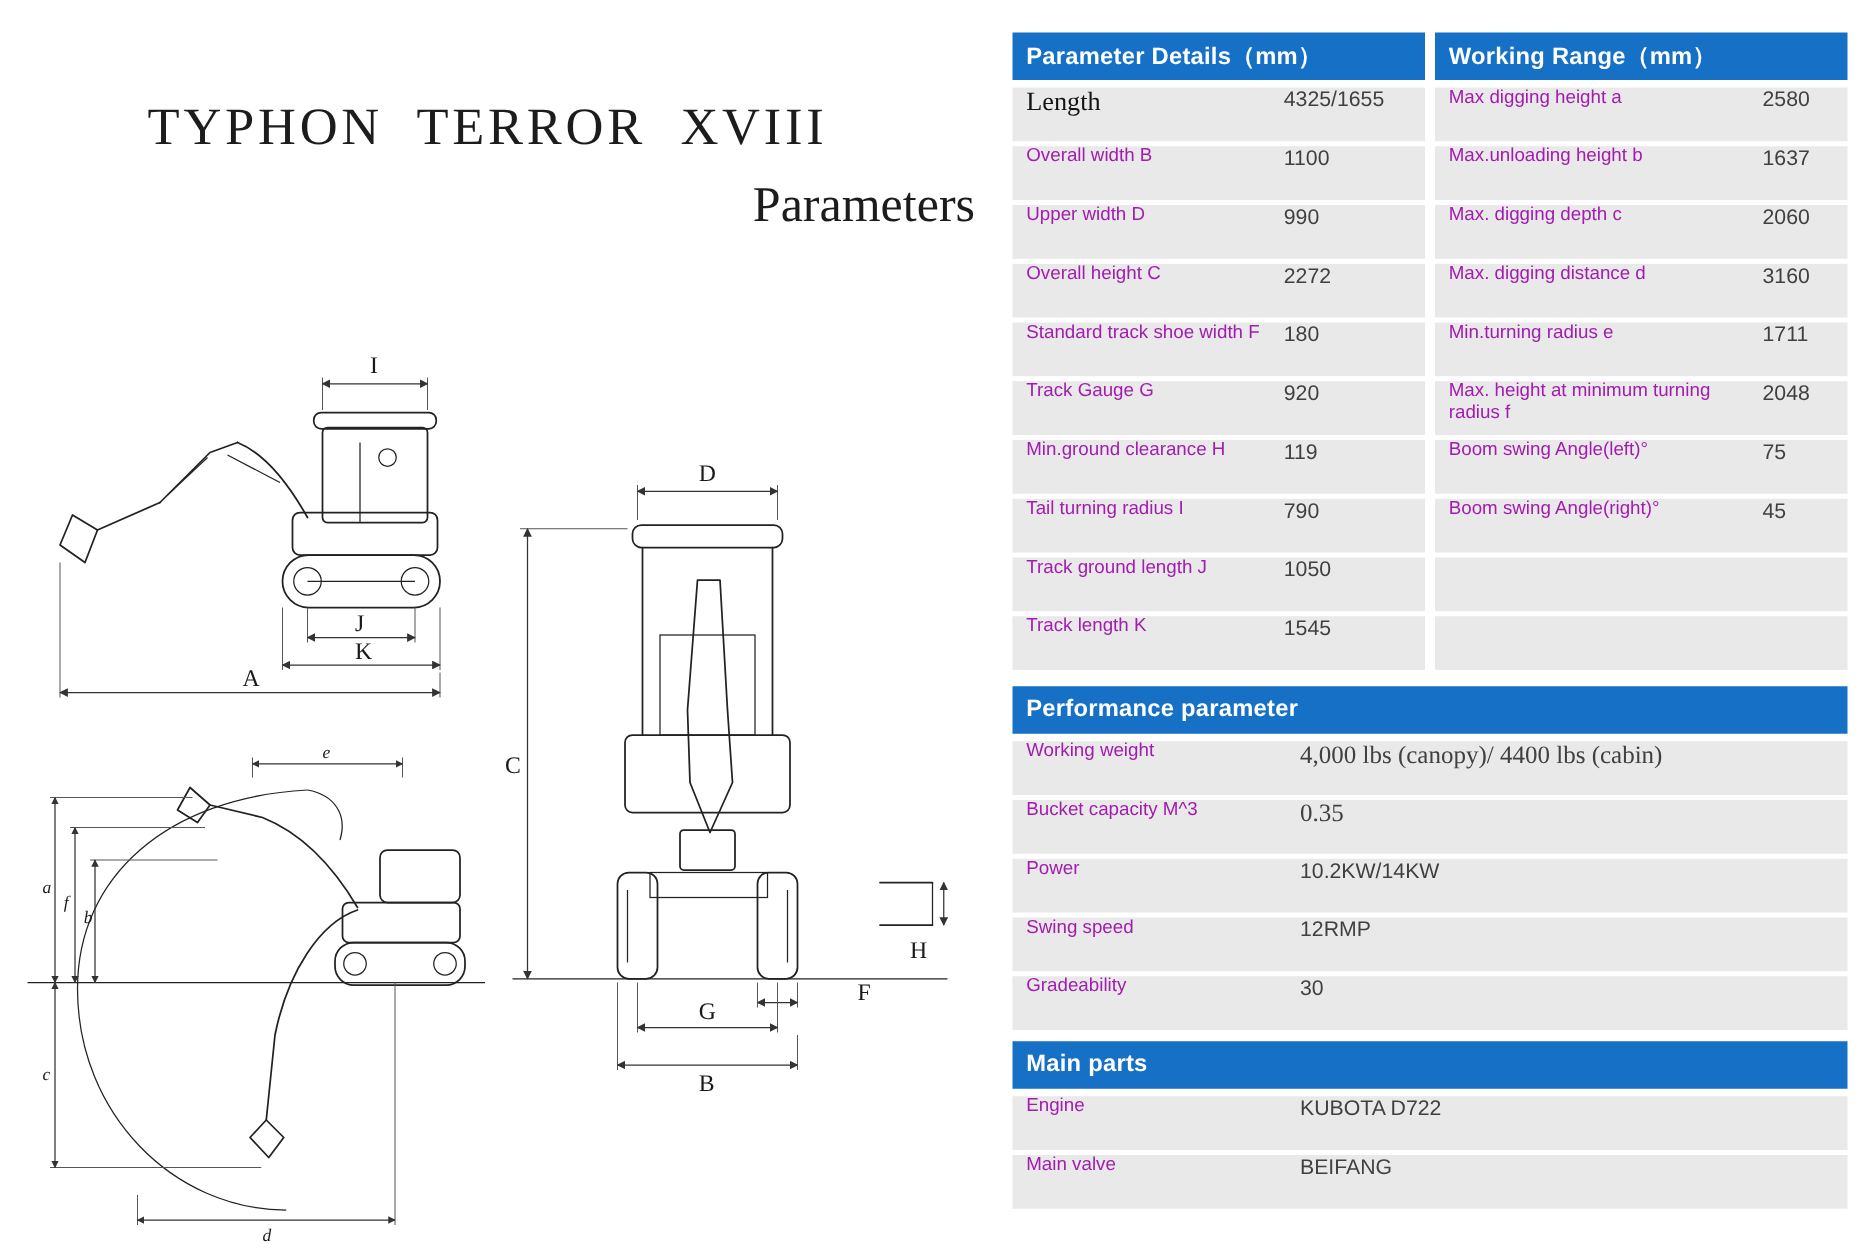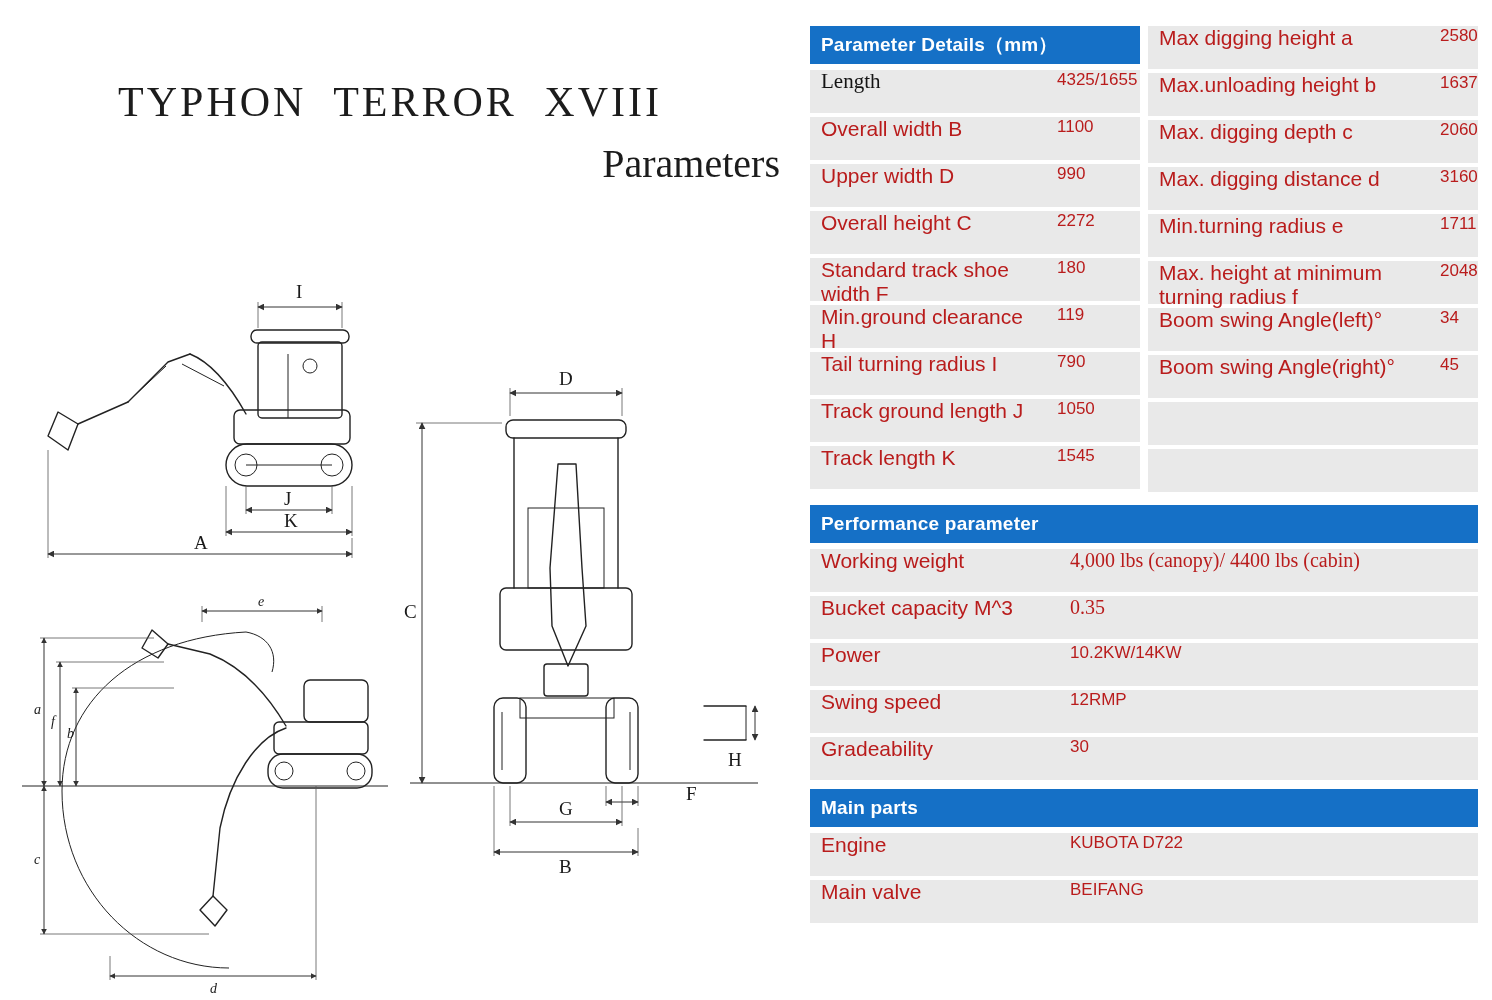--- a/index.html
+++ b/index.html
@@ -28,22 +28,22 @@
   
   .right-panel { position:absolute; left:810px; top:26px; width:668px; }
   .twocol { display:flex; gap:8px; }
   .col { width:330px; }
 
   .hdr { background:#1570C6; color:#ffffff; height:38px; display:flex; align-items:center;
          padding-left:11px; font-size:19px; font-weight:600; margin-bottom:6px; letter-spacing:0.2px; }
   .hdr-full { margin-top:9px; }
 
   .trow { display:flex; align-items:flex-start; background:#E9E9E9; height:43px; margin-bottom:4px; }
-  .trow .lbl { padding-left:11px; font-size:21px; color:#b91c1c; line-height:1.12; }
-  .trow .val { font-size:17px; color:#b91c1c;margin-left:30px; }
+  .trow .lbl { padding-left:11px; font-size:15px; color:#a21caf; line-height:1.12; }
+  .trow .val { font-size:17px; color:#404040; }
   .col-left  .lbl { width:217px; }
   .col-right .lbl { width:262px; }
   .fullrow .lbl { width:230px; }
   .lbl-serif { font-family:"Liberation Serif", serif; font-size:21px !important; color:#141414 !important; }
   .val-serif { font-family:"Liberation Serif", serif; font-size:20px !important; }
 </style>
 </head>
 <body>
 
 <div class="page">
@@ -242,38 +242,43 @@
         </div>
         <div class="trow">
           <span class="lbl">Overall height C</span>
           <span class="val">2272</span>
         </div>
         <div class="trow">
           <span class="lbl">Standard track shoe width F</span>
           <span class="val">180</span>
         </div>
         <div class="trow">
+          <span class="lbl">Track Gauge G</span>
+          <span class="val">920</span>
+        </div>
+        <div class="trow">
           <span class="lbl">Min.ground clearance H</span>
           <span class="val">119</span>
         </div>
         <div class="trow">
           <span class="lbl">Tail turning radius I</span>
           <span class="val">790</span>
         </div>
         <div class="trow">
           <span class="lbl">Track ground length J</span>
           <span class="val">1050</span>
         </div>
         <div class="trow">
           <span class="lbl">Track length K</span>
           <span class="val">1545</span>
         </div>
       </div>
 
       <div class="col col-right">
+        <div class="hdr">Working Range（mm）</div>
 
         <div class="trow">
           <span class="lbl">Max digging height a</span>
           <span class="val">2580</span>
         </div>
         <div class="trow">
           <span class="lbl">Max.unloading height b</span>
           <span class="val">1637</span>
         </div>
         <div class="trow">
@@ -287,21 +292,21 @@
         <div class="trow">
           <span class="lbl">Min.turning radius e</span>
           <span class="val">1711</span>
         </div>
         <div class="trow">
           <span class="lbl">Max. height at minimum turning radius f</span>
           <span class="val">2048</span>
         </div>
         <div class="trow">
           <span class="lbl">Boom swing Angle(left)°</span>
-          <span class="val">34</span>
+          <span class="val">75</span>
         </div>
         <div class="trow">
           <span class="lbl">Boom swing Angle(right)°</span>
           <span class="val">45</span>
         </div>
         <div class="trow">
           <span class="lbl"></span>
           <span class="val"></span>
         </div>
         <div class="trow">

